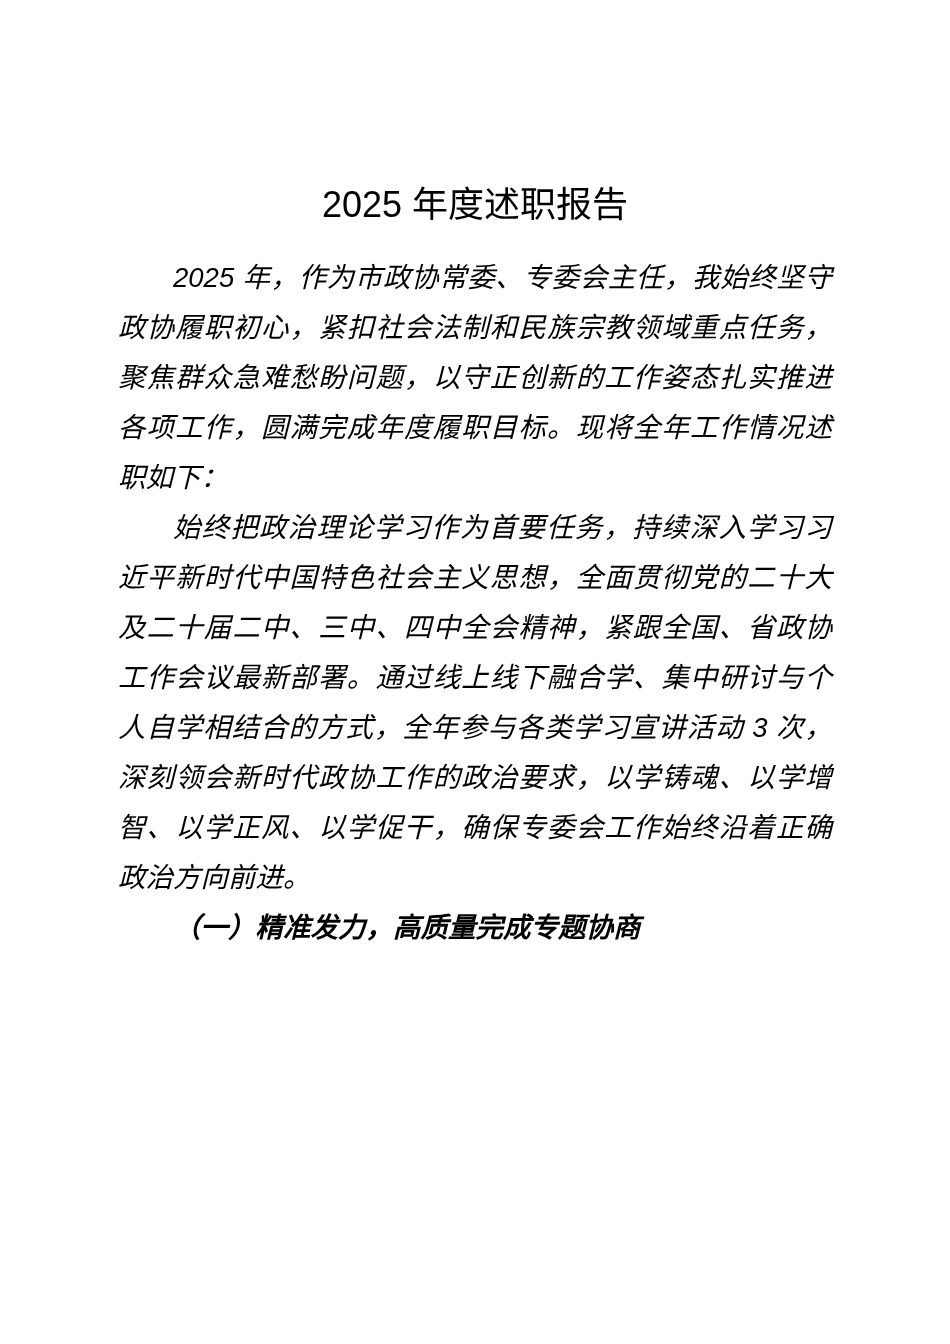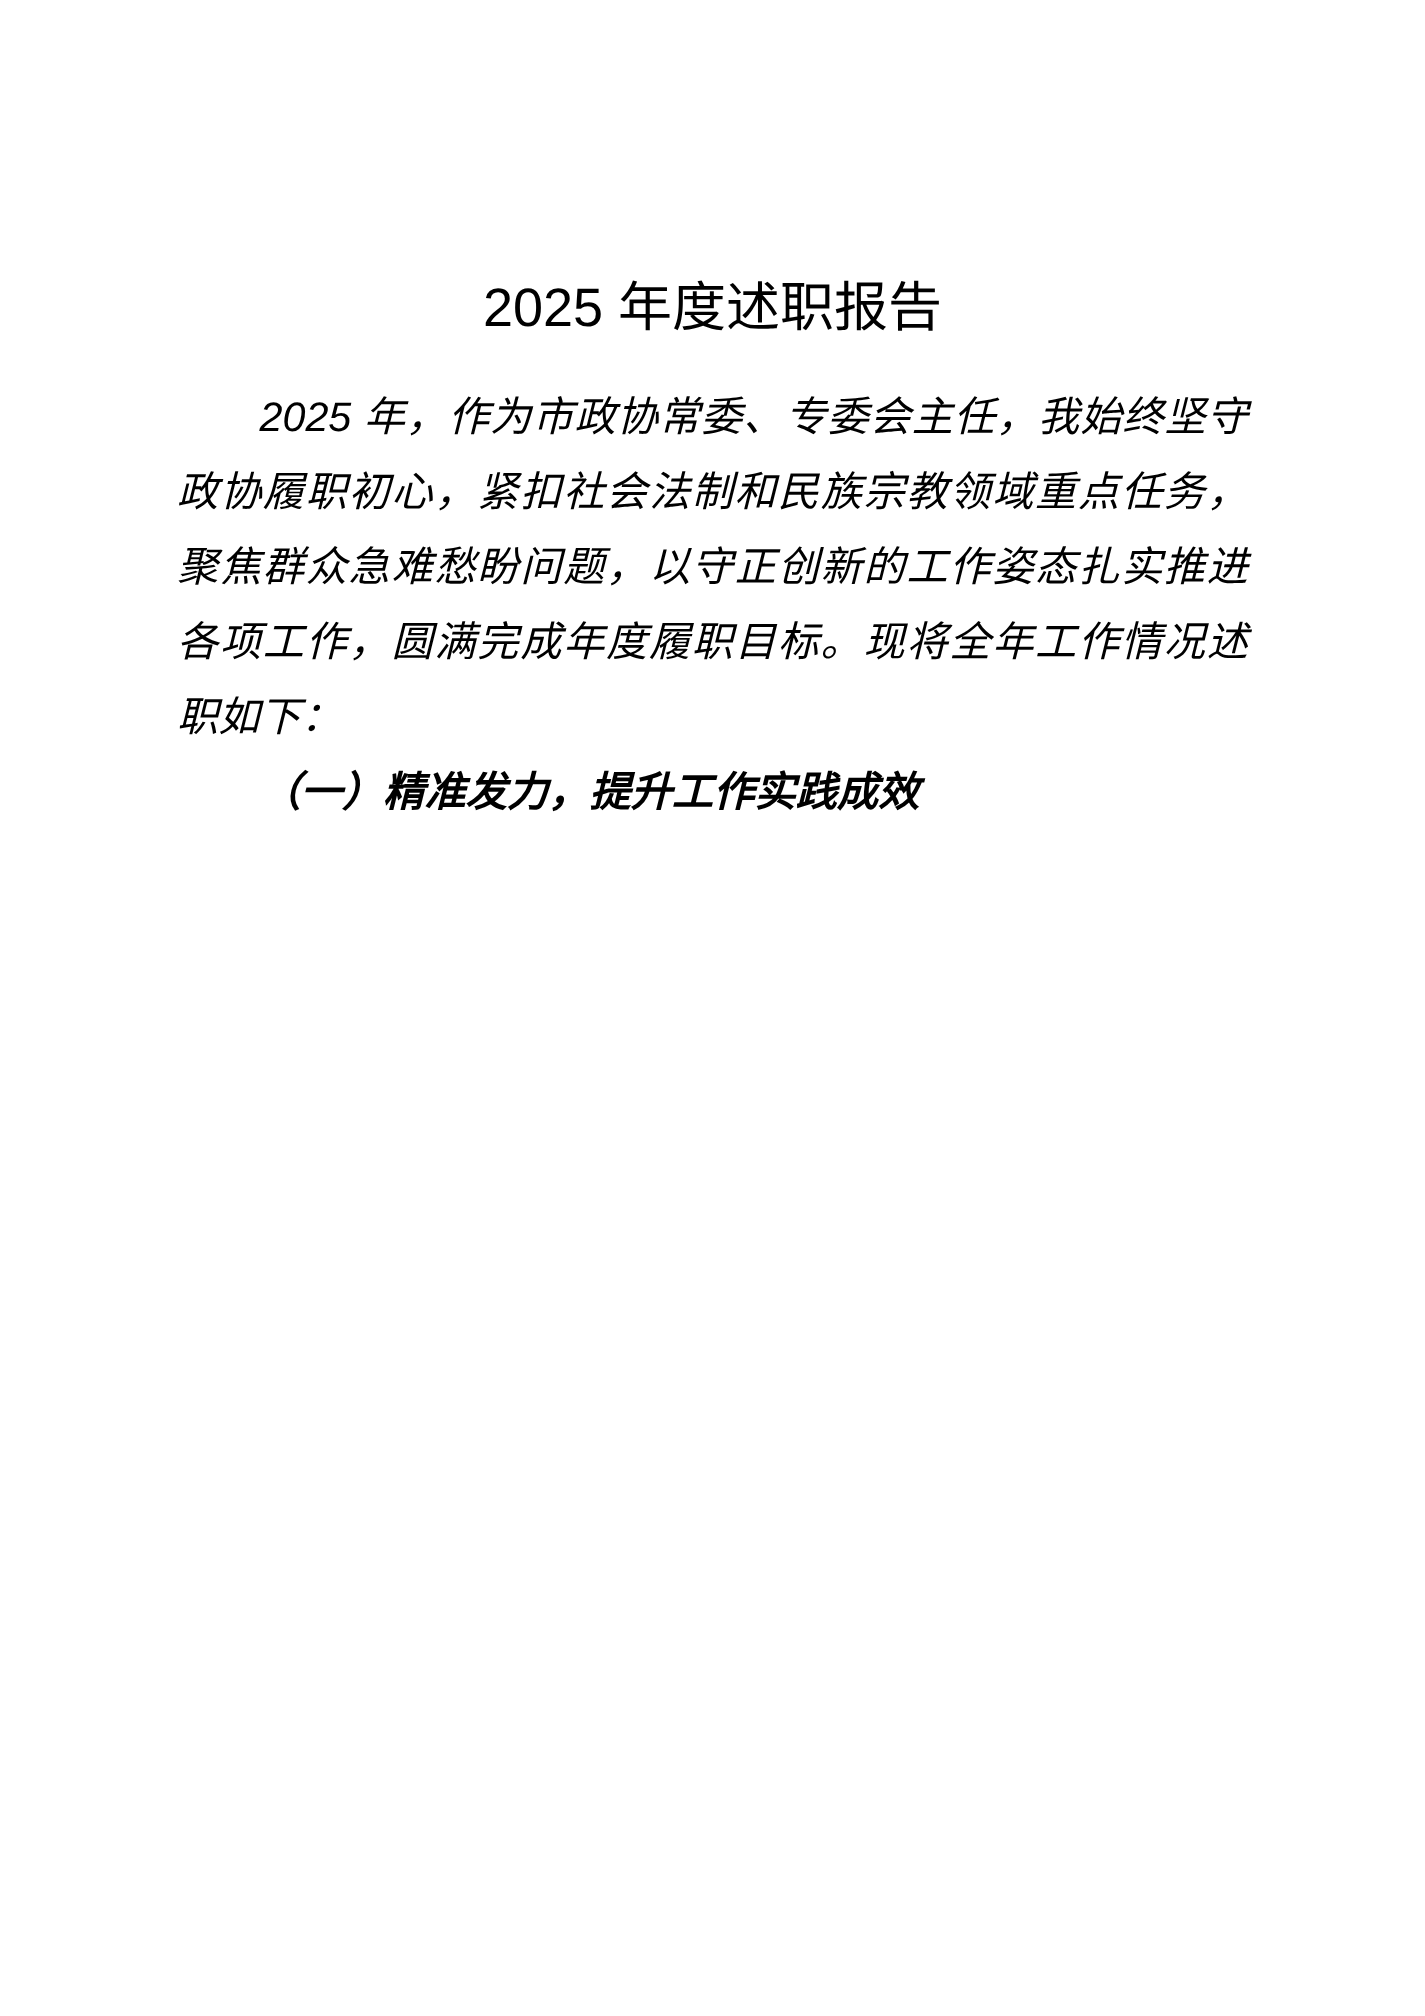--- a/index.html
+++ b/index.html
@@ -45,17 +45,18 @@
 </style>
 </head>
 <body>
 
 <div class="page">
   <h1 class="doc-title">2025 年度述职报告</h1>
 
   <p class="para">2025 年，作为市政协常委、专委会主任，我始终坚守政协履职初心，紧扣社会法制和民族宗教领域重点任务，聚焦群众急难愁盼问题，以守正创新的工作姿态扎实推进各项工作，圆满完成年度履职目标。现将全年工作情况述职如下：</p>
 
 
+  <p class="para">始终把政治理论学习作为首要任务，持续深入学习习近平新时代中国特色社会主义思想，全面贯彻党的二十大及二十届二中、三中、四中全会精神，紧跟全国、省政协工作会议最新部署。通过线上线下融合学、集中研讨与个人自学相结合的方式，全年参与各类学习宣讲活动 3 次，深刻领会新时代政协工作的政治要求，以学铸魂、以学增智、以学正风、以学促干，确保专委会工作始终沿着正确政治方向前进。</p>
 
 
-  <h3 class="subheading">（一）精准发力，提升工作实践成效</h3>
+  <h3 class="subheading">（一）精准发力，高质量完成专题协商</h3>
 
 </div>
 
 </body></html>

